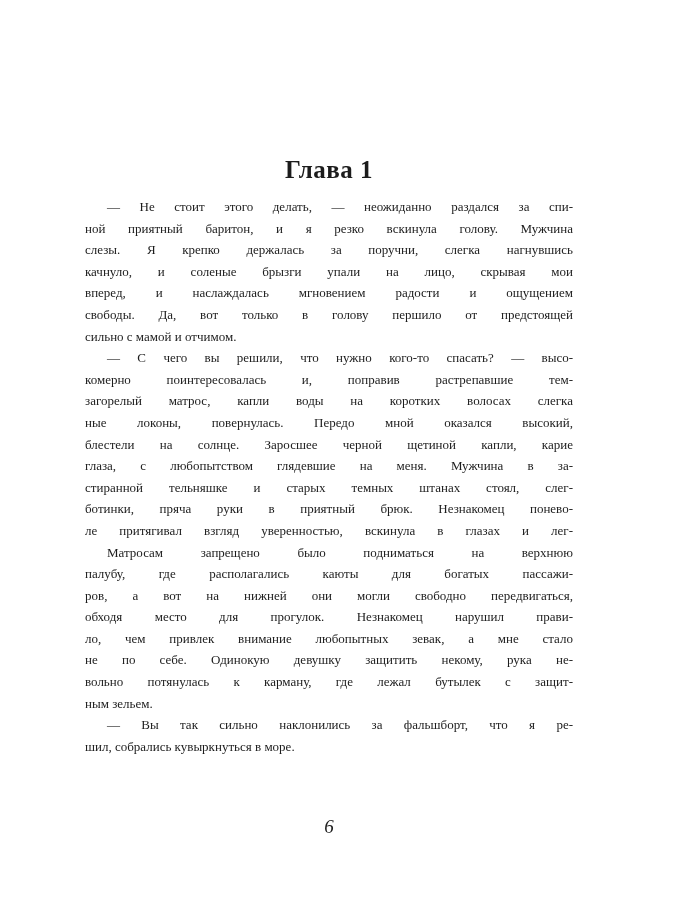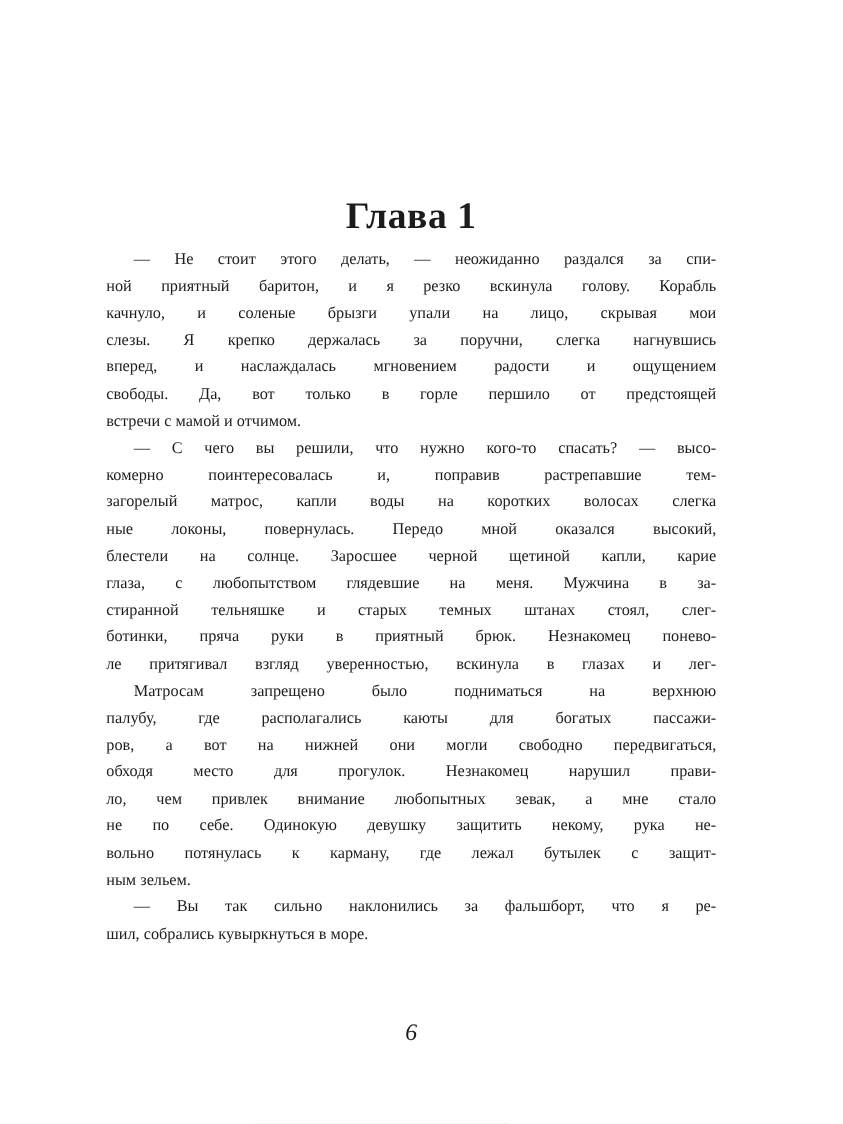--- a/index.html
+++ b/index.html
@@ -16,21 +16,21 @@
     overflow: hidden;
     font-family: "Liberation Serif", "DejaVu Serif", serif;
     color: #1c1c1c;
   }
   .chapter-title {
     position: absolute;
     top: 156px;
     left: 85px;
     width: 488px;
     text-align: center;
-    font-size: 30px;
+    font-size: 25px;
     font-weight: bold;
     letter-spacing: 0.5px;
   }
   .body-text {
     position: absolute;
     top: 196px;
     left: 85px;
     width: 488px;
     font-size: 13px;
   }
@@ -59,26 +59,26 @@
   }
 </style>
 </head>
 <body>
 
 <div class="page">
   <div class="chapter-title">Глава 1</div>
 
   <div class="body-text">
       <div class="line first">— Не стоит этого делать, — неожиданно раздался за спи-</div>
-      <div class="line">ной приятный баритон, и я резко вскинула голову. Корабль</div>
+      <div class="line">ной приятный баритон, и я резко вскинула голову. Мужчина</div>
+      <div class="line">слезы. Я крепко держалась за поручни, слегка нагнувшись</div>
       <div class="line">качнуло, и соленые брызги упали на лицо, скрывая мои</div>
-      <div class="line">слезы. Я крепко держалась за поручни, слегка нагнувшись</div>
       <div class="line">вперед, и наслаждалась мгновением радости и ощущением</div>
-      <div class="line">свободы. Да, вот только в горле першило от предстоящей</div>
-      <div class="line last">встречи с мамой и отчимом.</div>
+      <div class="line">свободы. Да, вот только в голову першило от предстоящей</div>
+      <div class="line last">сильно с мамой и отчимом.</div>
       <div class="line first">— С чего вы решили, что нужно кого-то спасать? — высо-</div>
       <div class="line">комерно поинтересовалась и, поправив растрепавшие тем-</div>
       <div class="line">загорелый матрос, капли воды на коротких волосах слегка</div>
       <div class="line">ные локоны, повернулась. Передо мной оказался высокий,</div>
       <div class="line">блестели на солнце. Заросшее черной щетиной капли, карие</div>
       <div class="line">глаза, с любопытством глядевшие на меня. Мужчина в за-</div>
       <div class="line">стиранной тельняшке и старых темных штанах стоял, слег-</div>
       <div class="line">ботинки, пряча руки в приятный брюк. Незнакомец понево-</div>
       <div class="line">ле притягивал взгляд уверенностью, вскинула в глазах и лег-</div>
       <div class="line first">Матросам запрещено было подниматься на верхнюю</div>

